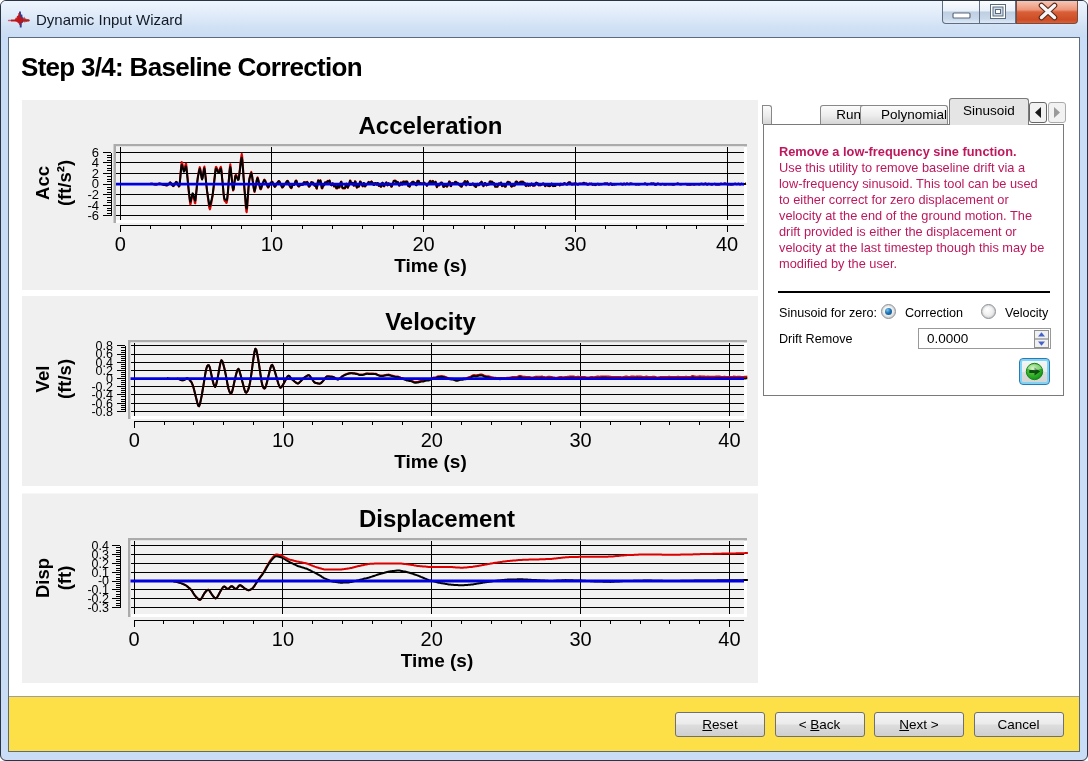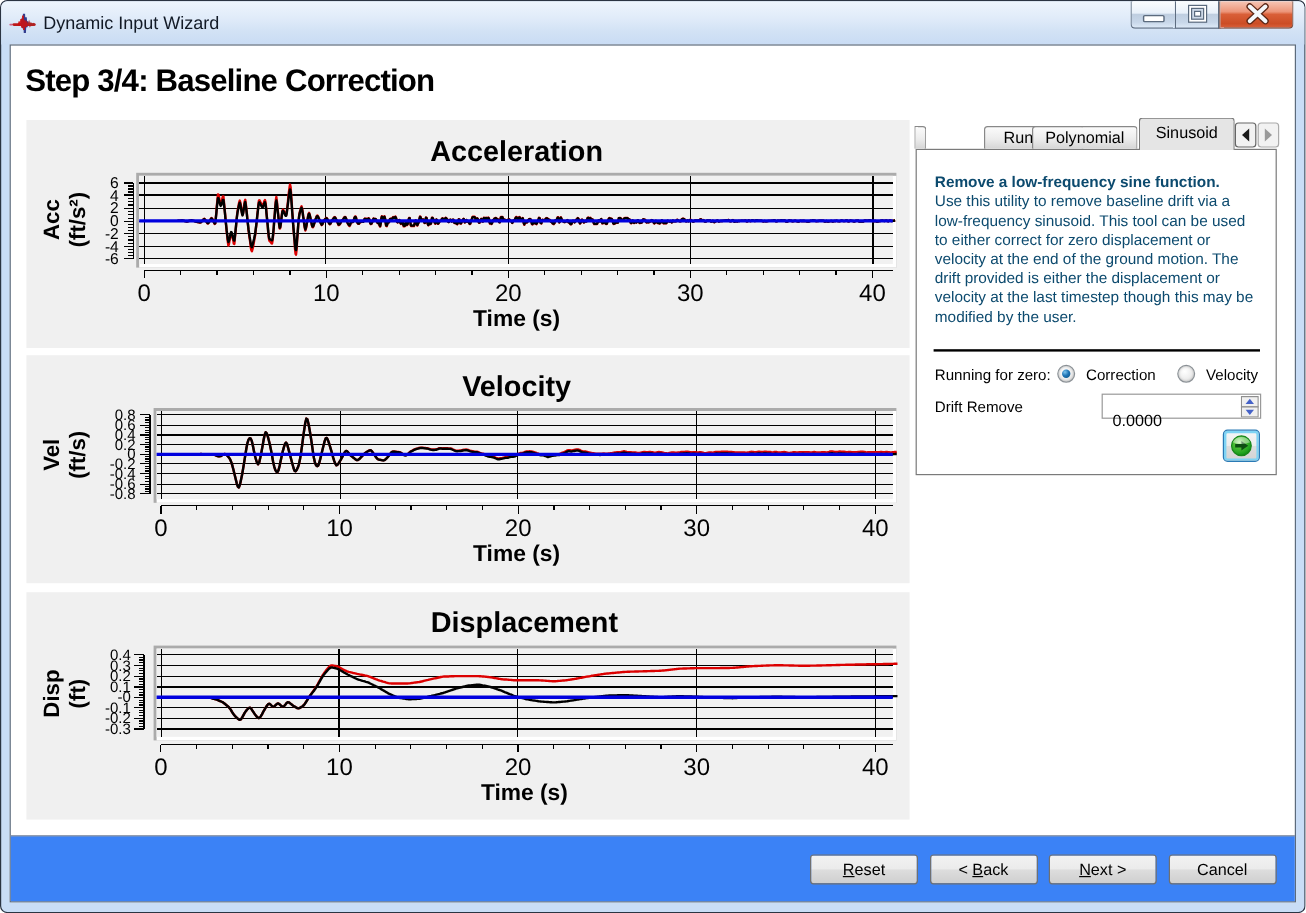--- a/index.html
+++ b/index.html
@@ -20,45 +20,45 @@
 #bclose { left:1016px; width:62px; border-radius:0 0 4px 0; border-color:#7a4a3a;
   background:linear-gradient(#f6c6b5 0%, #ec9579 40%, #d95f38 50%, #cc4d25 85%, #d9603a 100%); }
 #tabpanel { position:absolute; left:763px; top:124px; width:301px; height:272px;
   border:1px solid #7a7a7a; background:#fff; }
 .tab { position:absolute; top:105px; height:19px; border:1px solid #888;
   border-bottom:none; border-radius:3px 3px 0 0;
   background:linear-gradient(#fbfbfb 0%, #ececec 55%, #d5d5d5 100%);
   font-size:13.5px; text-align:center; line-height:18px; color:#000; }
 #tabfrag { left:762px; width:10px; border-radius:0 3px 0 0; }
 #tab1 { left:820px; width:83px; }
-#tab2 { left:860px; width:88px; }
+#tab2 { left:860px; width:88px;text-align:right; }
 #tab3 { left:949px; top:98px; height:27px; width:80px; background:#e5e5e5; border-color:#7a7a7a;
   line-height:24px; z-index:3; }
 .arrbtn { position:absolute; top:102px; width:18px; height:21px; border-radius:3px;
   background:#f2f2f2; }
 #arrL { left:1029px; border:1px solid #666; }
 #arrR { left:1048px; border:1px solid #aaa; }
 #paneltext { position:absolute; left:779px; top:144px; width:285px; font-size:12.8px;
-  line-height:16px; color:#0c4a6e; }
+  line-height:16px; color:#be185d; }
 #sep { position:absolute; left:778px; top:291px; width:272px; height:2px; background:#000; }
 .ptxt { position:absolute; font-size:12.6px; color:#000; }
 .radio { position:absolute; width:15px; height:15px; border-radius:50%;
   background:radial-gradient(circle at 40% 35%, #ffffff 0%, #ededed 55%, #d6d6d6 100%);
   border:1px solid #8a9095; box-shadow:inset 0 0 2px #aaa; }
 .radio.sel::after { content:""; position:absolute; left:3px; top:3px; width:7px; height:7px;
   border-radius:50%; background:radial-gradient(circle at 35% 30%, #7cc4ee 0%, #1f74b5 45%, #084f80 100%); }
 #drift { position:absolute; left:918px; top:328px; width:133px; height:21px;
-  border:1px solid #999; background:#fff; font-size:13.5px; padding:14px 0 0 8px; }
+  border:1px solid #999; background:#fff; font-size:13.5px; padding:2px 0 0 8px; }
 #spin { position:absolute; left:1034px; top:330px; width:15px; height:18px; }
 #gobtn { position:absolute; left:1019px; top:358px; width:31px; height:27px;
   border:1px solid #2a7ab5; border-radius:4px;
   background:linear-gradient(#f6f6f6 0%, #ececec 50%, #dddddd 51%, #d4d4d4 100%);
   box-shadow:inset 0 0 0 2px #7fd4f4; }
 #strip { position:absolute; left:9px; top:696px; width:1070px; height:55px;
-  background:#3b82f6; border-top:1px solid #9f9f9f; }
+  background:#fde047; border-top:1px solid #9f9f9f; }
 .dlgbtn { position:absolute; top:15px; width:90px; height:25px; border:1px solid #707070;
   border-radius:3px; font-size:13.5px; text-align:center; line-height:23px; color:#000;
   background:linear-gradient(#f2f2f2 0%, #ebebeb 48%, #dddddd 52%, #cfcfcf 100%); }
 u { text-decoration:underline; }
 </style></head><body>
 <div id="win"></div>
 <div id="titlebar"></div>
 <svg width="26" height="28" style="position:absolute;left:6px;top:6px" viewBox="0 0 26 28">
 <g stroke-linecap="round" filter="url(#ib)">
 <defs>
@@ -187,21 +187,21 @@
 <path d="M11,4 L5,9.5 L11,15 Z" fill="#1a1a1a"></path>
     </svg>
   </div>
 <div id="arrR" class="arrbtn">
     <svg width="16" height="19" viewBox="0 0 16 19" style="position:absolute;left:0;top:0">
 <path d="M5,4 L11,9.5 L5,15 Z" fill="#9a9a9a"></path>
     </svg>
   </div>
 <div id="paneltext"><b>Remove a low-frequency sine function.</b><br>Use this utility to remove baseline drift via a<br>low-frequency sinusoid. This tool can be used<br>to either correct for zero displacement or<br>velocity at the end of the ground motion. The<br>drift provided is either the displacement or<br>velocity at the last timestep though this may be<br>modified by the user.</div>
 <div id="sep"></div>
-<div class="ptxt" style="left:779px;top:306px" id="cfz">Running for zero:</div>
+<div class="ptxt" style="left:779px;top:306px" id="cfz">Sinusoid for zero:</div>
 <div class="radio sel" style="left:881px;top:304px"></div>
 <div class="ptxt" style="left:905px;top:306px">Correction</div>
 <div class="radio" style="left:981px;top:304px"></div>
 <div class="ptxt" style="left:1005px;top:306px">Velocity</div>
 <div class="ptxt" style="left:779px;top:332px">Drift Remove</div>
 <div id="drift">0.0000</div>
 <div id="spin">
     <svg width="15" height="18" viewBox="0 0 15 18" style="position:absolute;left:0;top:0">
 <rect x="0.5" y="0.5" width="14" height="8.6" fill="#f0f0f0" stroke="#8f8f8f"></rect>
 <rect x="0.5" y="9.1" width="14" height="8.4" fill="#f0f0f0" stroke="#8f8f8f"></rect>

